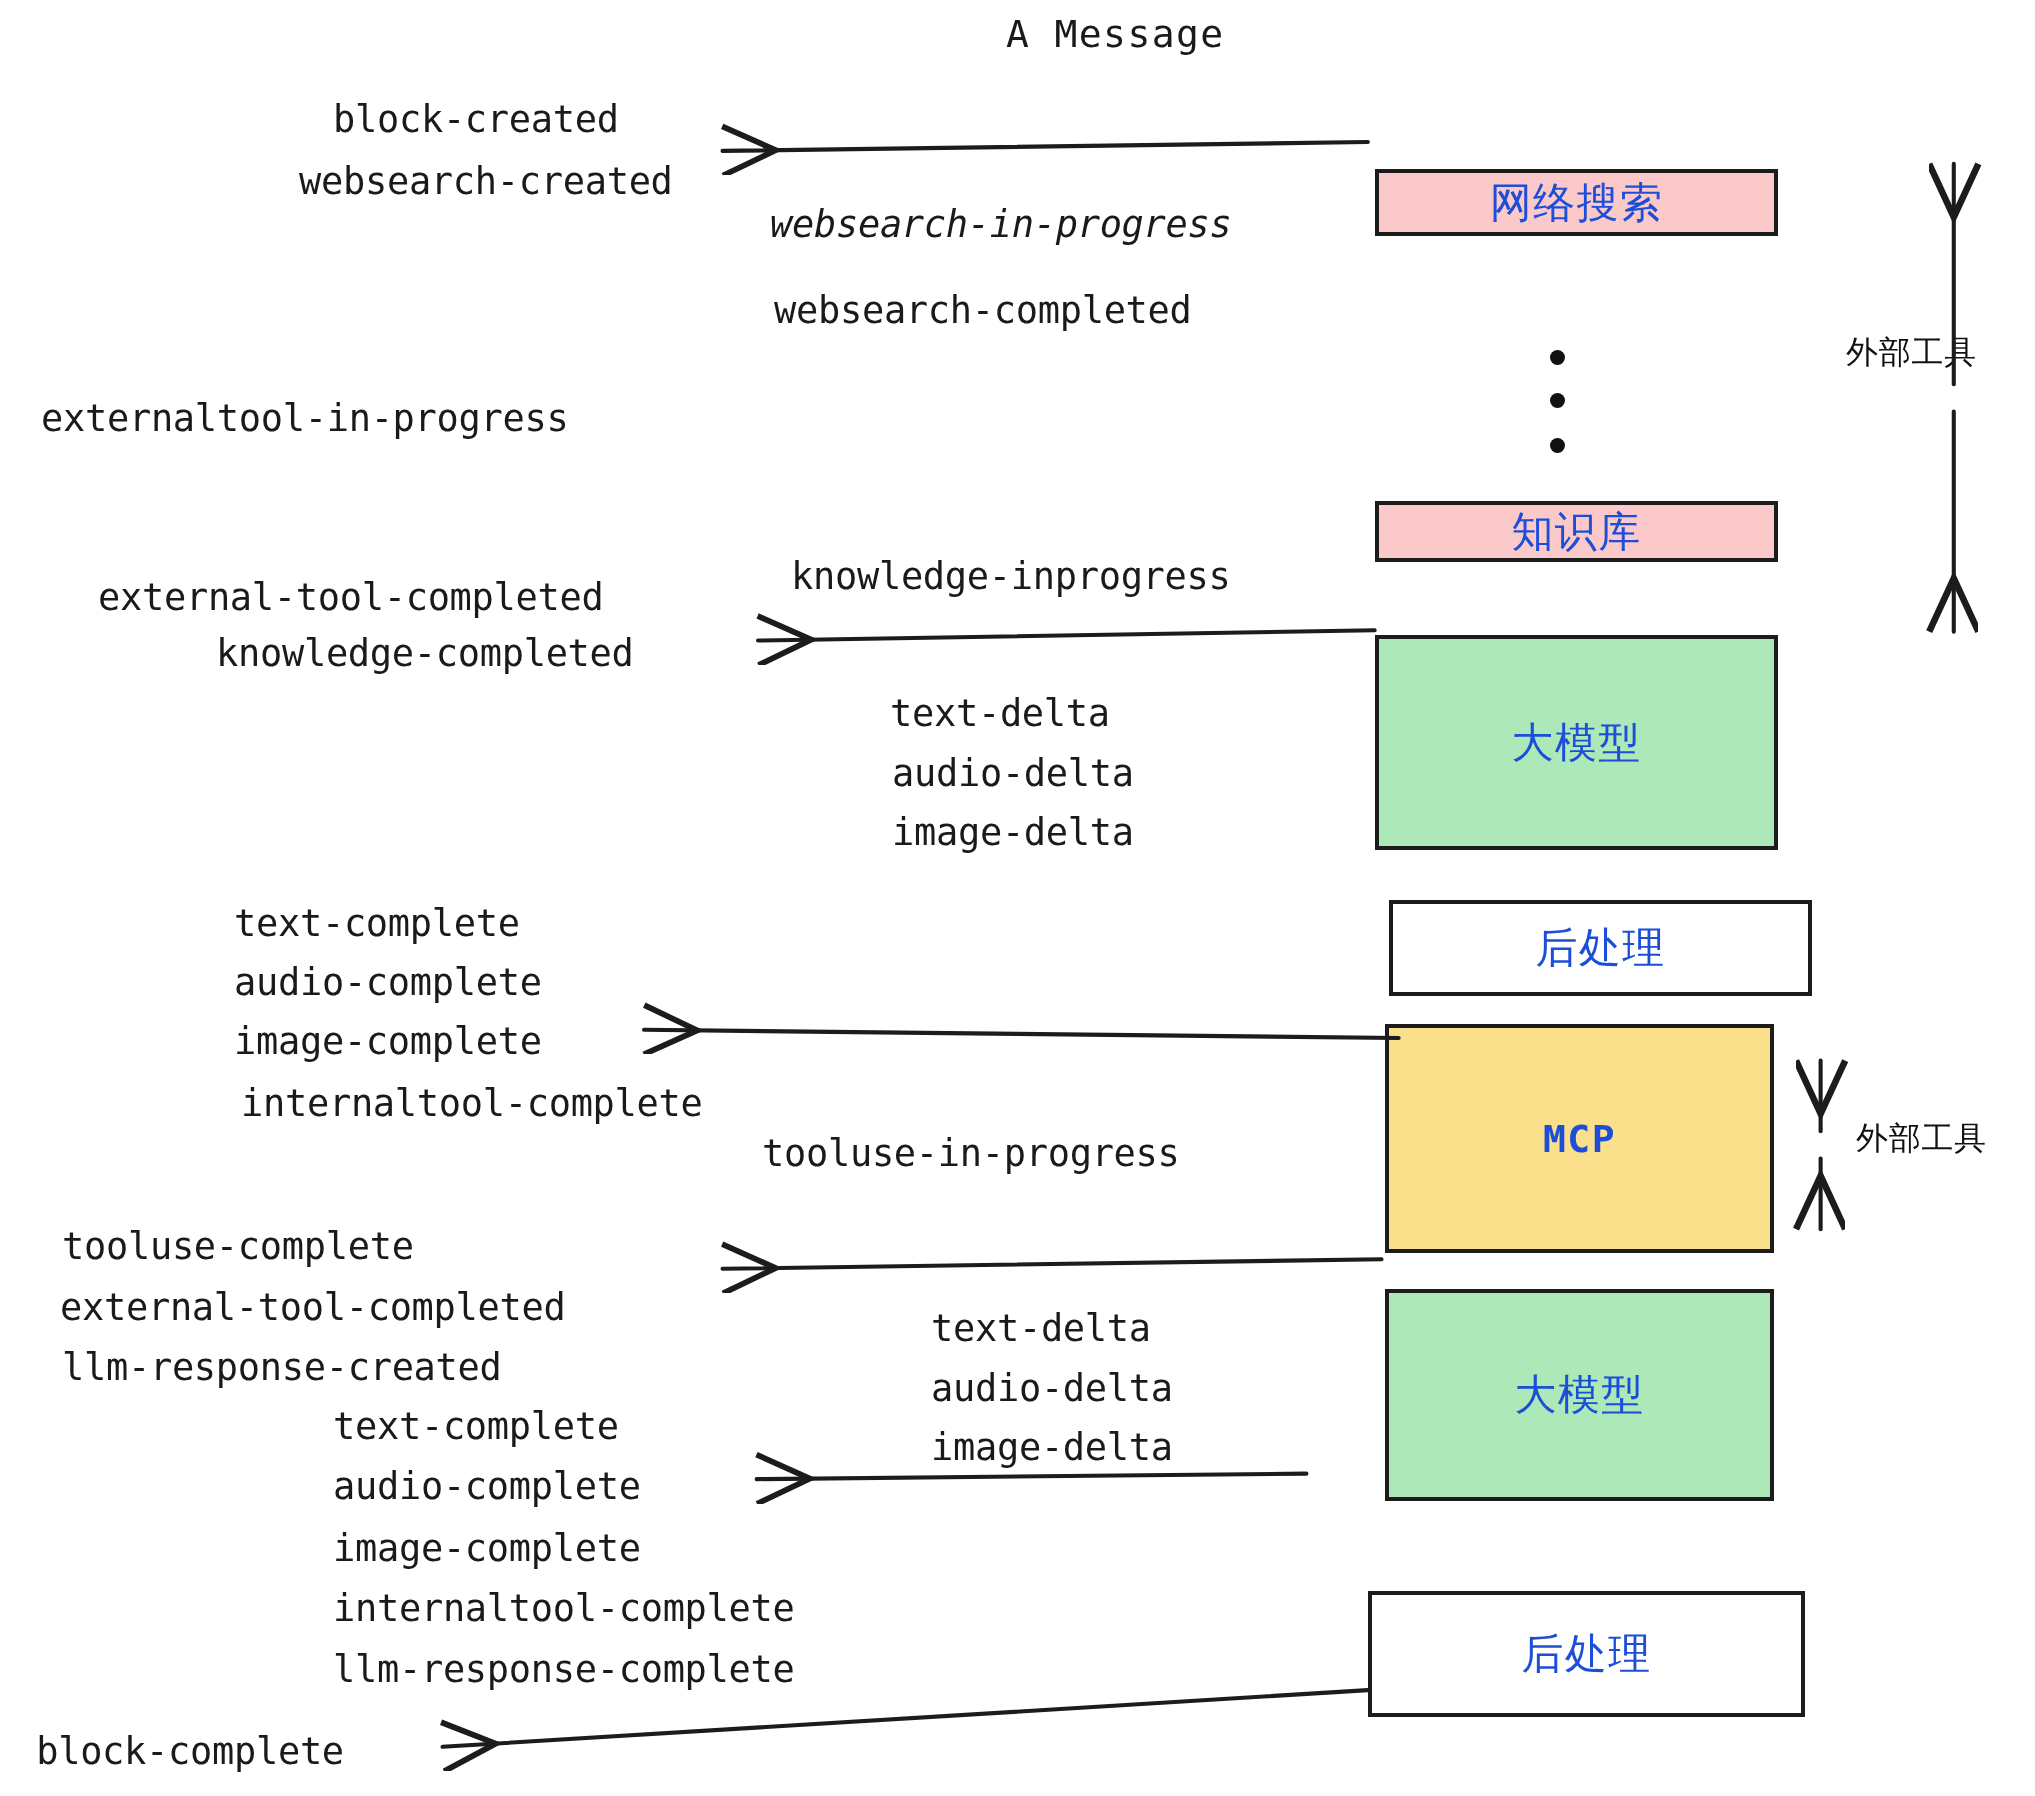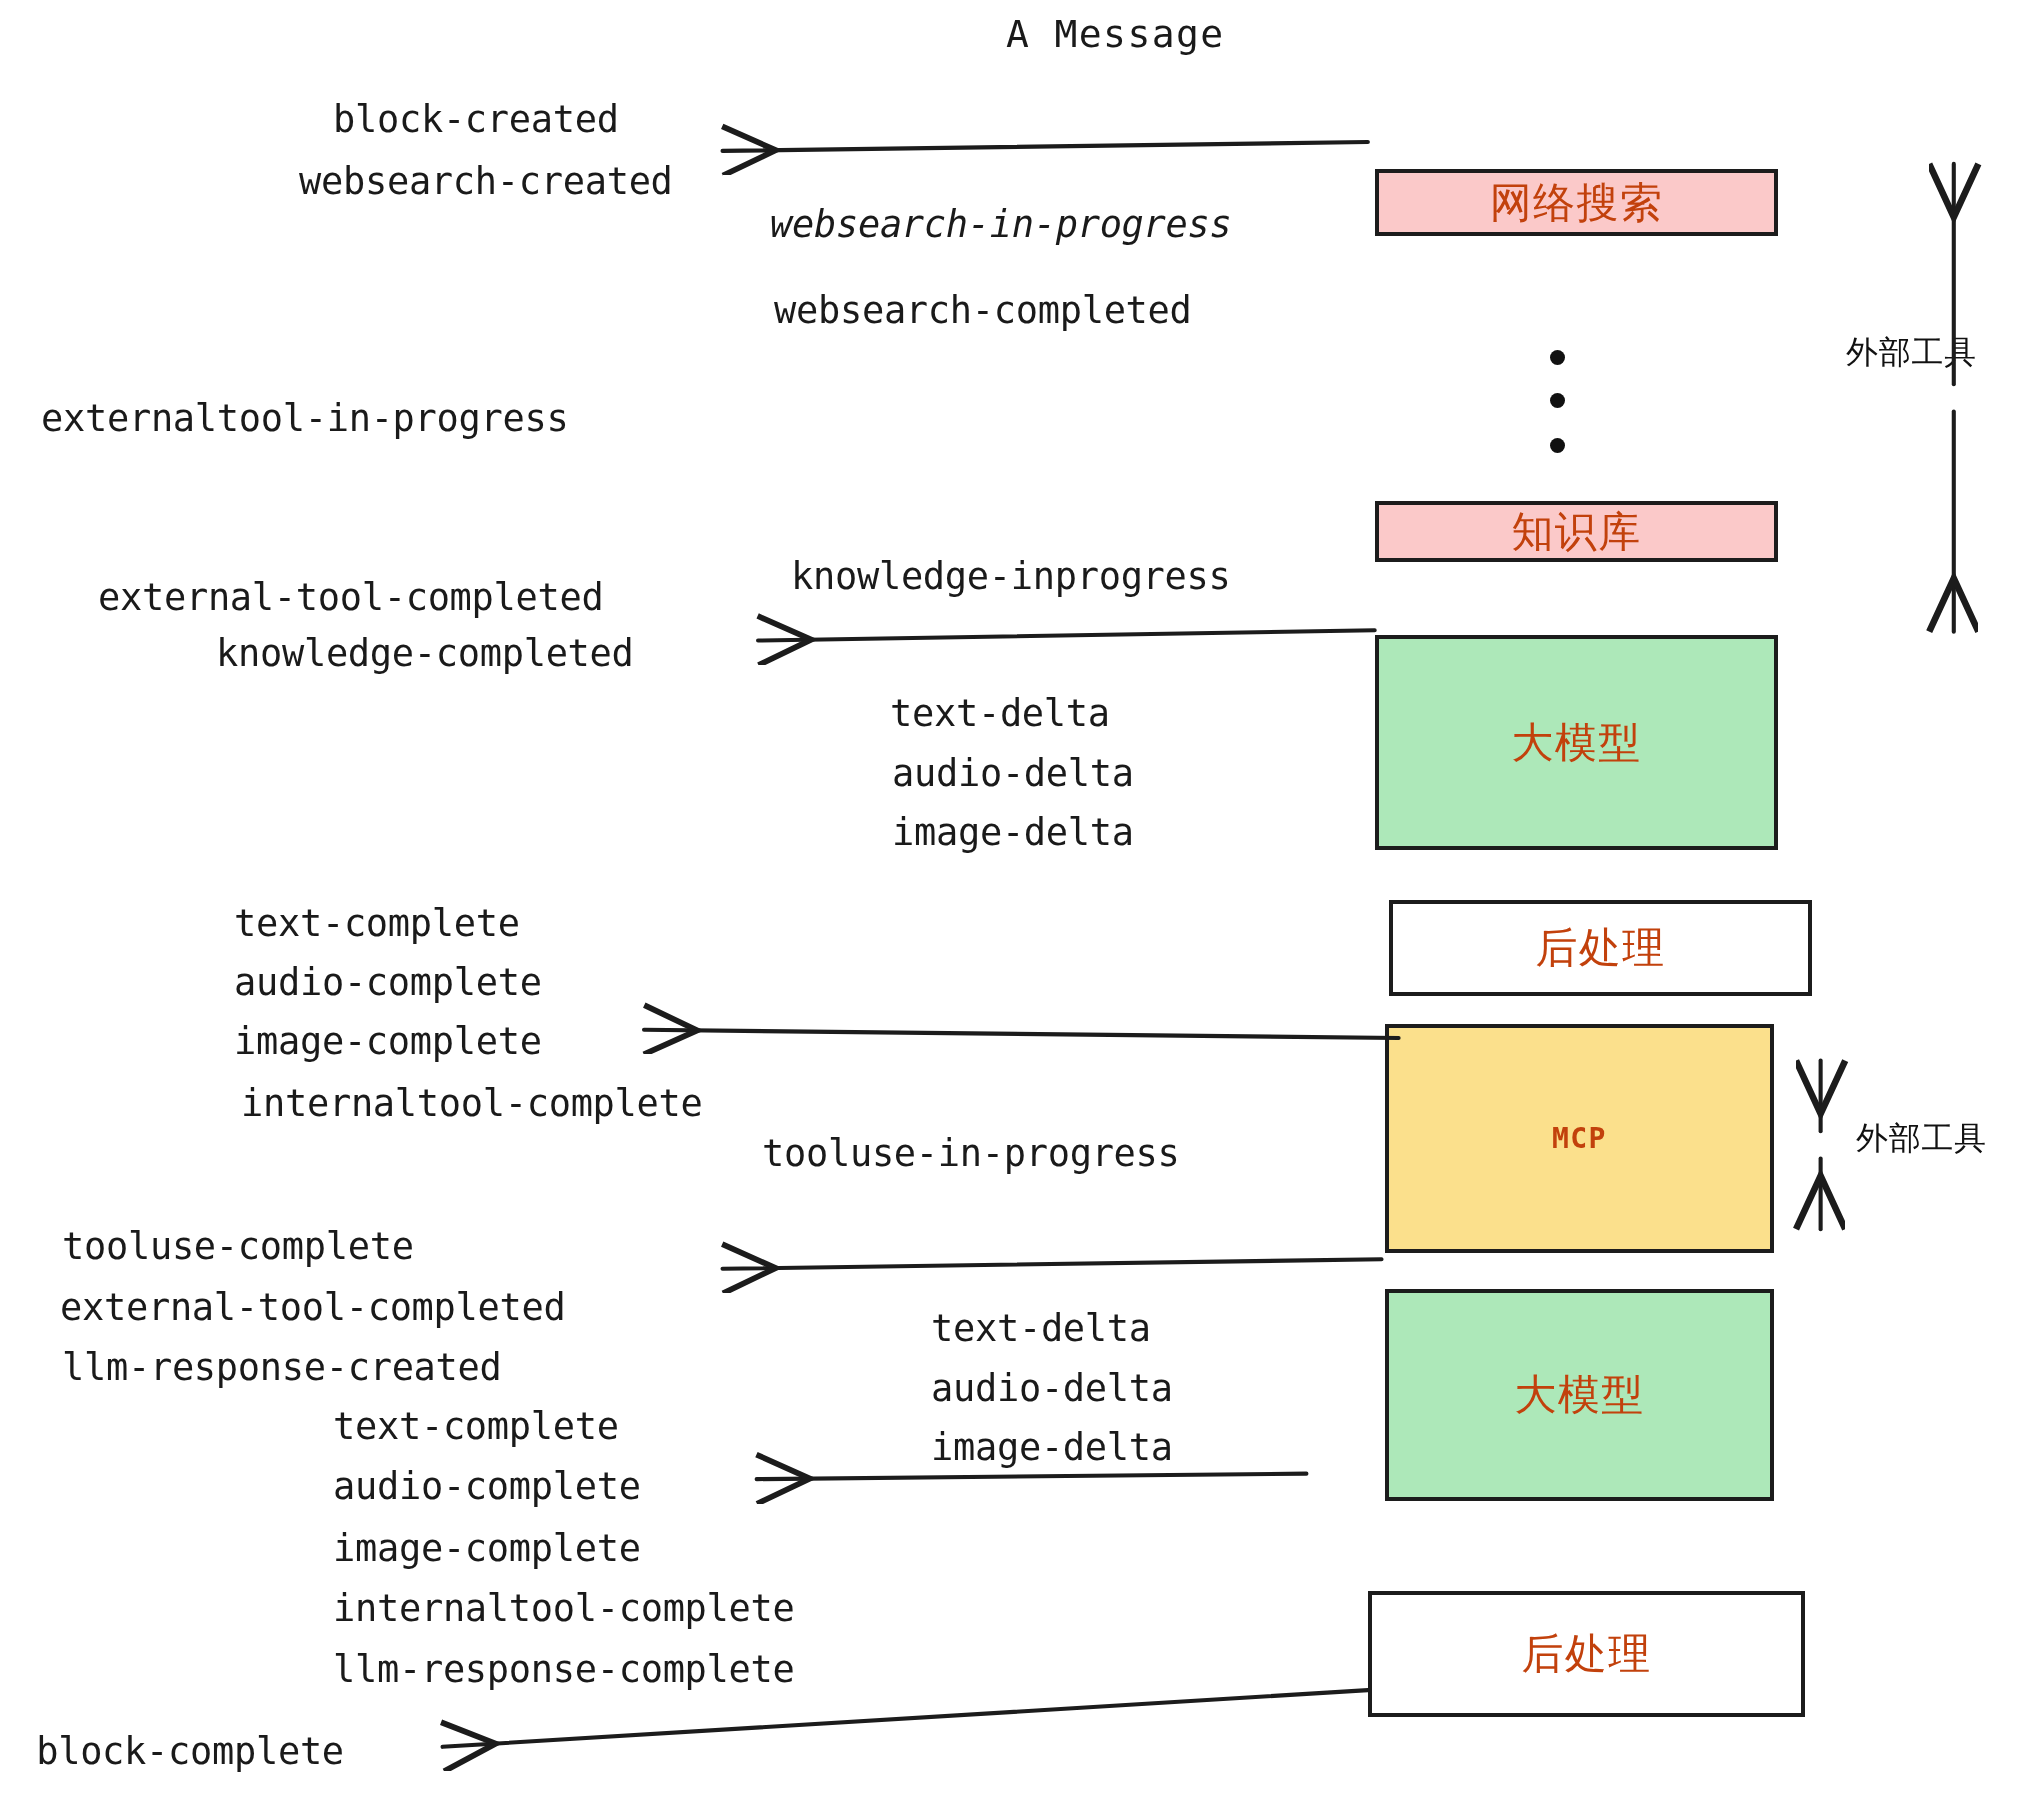--- a/index.html
+++ b/index.html
@@ -38,26 +38,26 @@
   }
   .node {
     position: absolute;
     border: 4.1px solid #1c1c1c;
     box-sizing: border-box;
     display: flex;
     align-items: center;
     justify-content: center;
     font-family: "DejaVu Sans", "Liberation Sans", sans-serif;
     font-size: 42px;
-    color: #c2410c;
+    color: #1d4ed8;
     letter-spacing: 1.4px;
   }
   .node.mono {
     font-family: "DejaVu Sans Mono", "Liberation Mono", monospace;
-    font-size: 28px;
+    font-size: 38px;
     font-weight: bold;
   }
   .sidelabel {
     position: absolute;
     font-family: Liberation Sans, sans-serif;
     font-size: 32px;
     color: #111111;
     white-space: nowrap;
     letter-spacing: 0.7px;
   }

